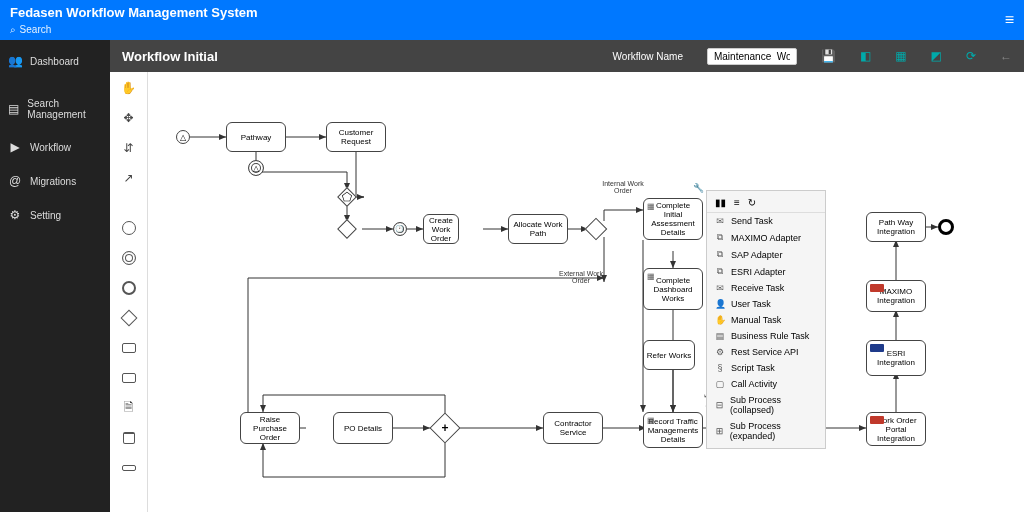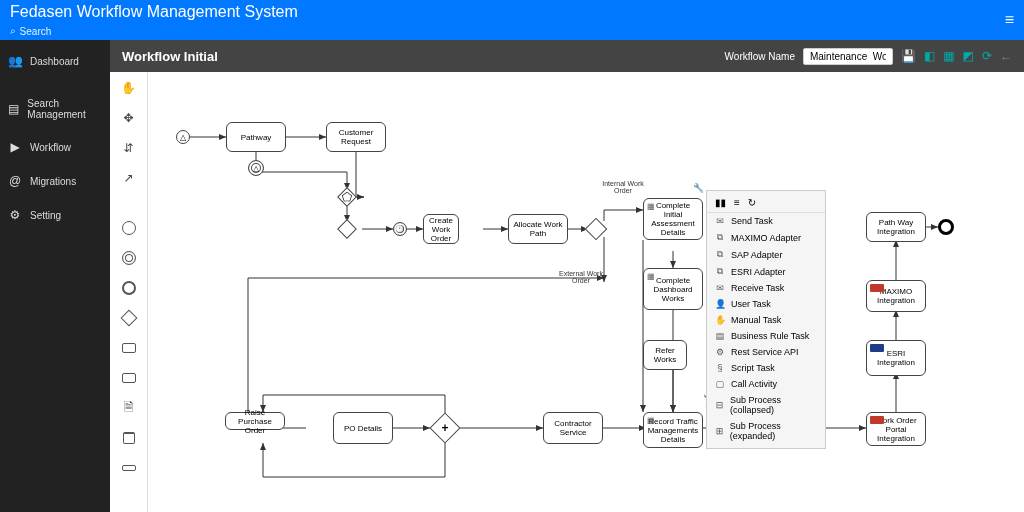--- a/index.html
+++ b/index.html
@@ -1,29 +1,29 @@
 <!DOCTYPE html>
 <html><head>
 <meta charset="utf-8">
 <style>
 *{box-sizing:border-box;margin:0;padding:0;font-family:Arial,Helvetica,sans-serif}
 body{width:1024px;height:512px;overflow:hidden;background:#fff}
 .topbar{background:#0078ff;color:#fff;height:40px;display:flex;align-items:center;padding:0 10px;justify-content:space-between}
 .topbar-left{display:flex;flex-direction:column}
-.app-title{font-size:16px;font-weight:normal;margin-bottom:4px}
+.app-title{font-size:13px;font-weight:bold;margin-bottom:4px}
 .search-row{display:flex;align-items:center;gap:4px;font-size:10px;opacity:.9}
 .hamburger{cursor:pointer;font-size:16px}
 .layout{display:flex;height:472px}
 .sidebar{width:110px;background:#222;color:#ddd;font-size:10px}
 .side-item{display:flex;align-items:center;gap:8px;padding:10px 8px;cursor:pointer}
 .side-icon{width:14px;text-align:center;font-size:12px}
 .main{flex:1;display:flex;flex-direction:column;position:relative}
 .header2{background:#444;color:#fff;height:32px;display:flex;align-items:center;justify-content:space-between;padding:0 12px}
 .h2-left{font-size:13px;font-weight:bold}
-.h2-right{display:flex;align-items:center;gap:8px;font-size:10px}
+.h2-right{display:flex;align-items:center;gap:24px;font-size:10px}
 .wf-name-input{background:#fff;border:1px solid #ccc;border-radius:2px;font-size:10px;padding:2px 6px;width:90px}
 .tool-icon{color:#0aa;cursor:pointer;font-size:12px}
 .canvas-wrap{flex:1;display:flex}
 .palette{width:38px;border-right:1px solid #ddd;display:flex;flex-direction:column;align-items:center;padding-top:6px;gap:10px}
 .pal-btn{width:20px;height:20px;display:flex;align-items:center;justify-content:center;font-size:12px;color:#444;cursor:pointer}
 .pal-circle{width:14px;height:14px;border:1px solid #555;border-radius:50%}
 .pal-circle.bold{border-width:2px}
 .pal-diamond{width:12px;height:12px;border:1px solid #555;transform:rotate(45deg)}
 .pal-rect{width:14px;height:10px;border:1px solid #555;border-radius:2px}
 .pal-db{width:12px;height:12px;border:1px solid #555;border-radius:2px;border-top:2px solid #555}
@@ -195,21 +195,21 @@
         <div class="label" style="left:408px;top:198px;width:50px">External Work Order</div>
 
         <div class="node subtask" style="left:495px;top:126px;width:60px;height:42px">
             <span class="tag">▦</span>
             <span>Complete Initial Assessment Details</span>
           </div>
         <div class="node subtask" style="left:495px;top:196px;width:60px;height:42px">
             <span class="tag">▦</span>
             <span>Complete Dashboard Works</span>
           </div>
-        <div class="node" style="left:495px;top:268px;width:44px;height:30px">Refer Works</div>
+        <div class="node" style="left:495px;top:268px;width:52px;height:30px">Refer Works</div>
 
         <div class="node subtask" style="left:495px;top:340px;width:60px;height:36px">
             <span class="tag">▦</span>
             <span>Record Traffic Managements Details</span>
           </div>
         <div class="node" style="left:600px;top:340px;width:60px;height:32px">Complete Work Order</div>
 
         <div class="node subtask color" style="left:718px;top:340px;width:60px;height:34px">
             <span class="tag" style="background:#c0392b"></span>
             <span>Work Order Portal Integration</span>
@@ -218,21 +218,21 @@
             <span class="tag" style="background:#1e3a8a"></span>
             <span>ESRI Integration</span>
           </div>
         <div class="node subtask color" style="left:718px;top:208px;width:60px;height:32px">
             <span class="tag" style="background:#c0392b"></span>
             <span>MAXIMO Integration</span>
           </div>
         <div class="node" style="left:718px;top:140px;width:60px;height:30px">Path Way Integration</div>
         <div class="ev ev-end" style="left:790px;top:147px;width:16px;height:16px"></div>
 
-        <div class="node" style="left:77px;top:340px;width:60px;height:18px">Raise Purchase Order</div>
+        <div class="node" style="left:92px;top:340px;width:60px;height:32px">Raise Purchase Order</div>
         <div class="node" style="left:185px;top:340px;width:60px;height:32px">PO Details</div>
         <div class="gw" style="left:286px;top:345px;width:22px;height:22px">
             <div class="gw-inner" style="font-weight:bold">+</div>
           </div>
         <div class="node" style="left:395px;top:340px;width:60px;height:32px">Contractor Service</div>
 
         <div class="ctx-menu" style="left:558px;top:118px">
           <div class="ctx-head">
               <span>▮▮</span>
               <span>≡</span>

